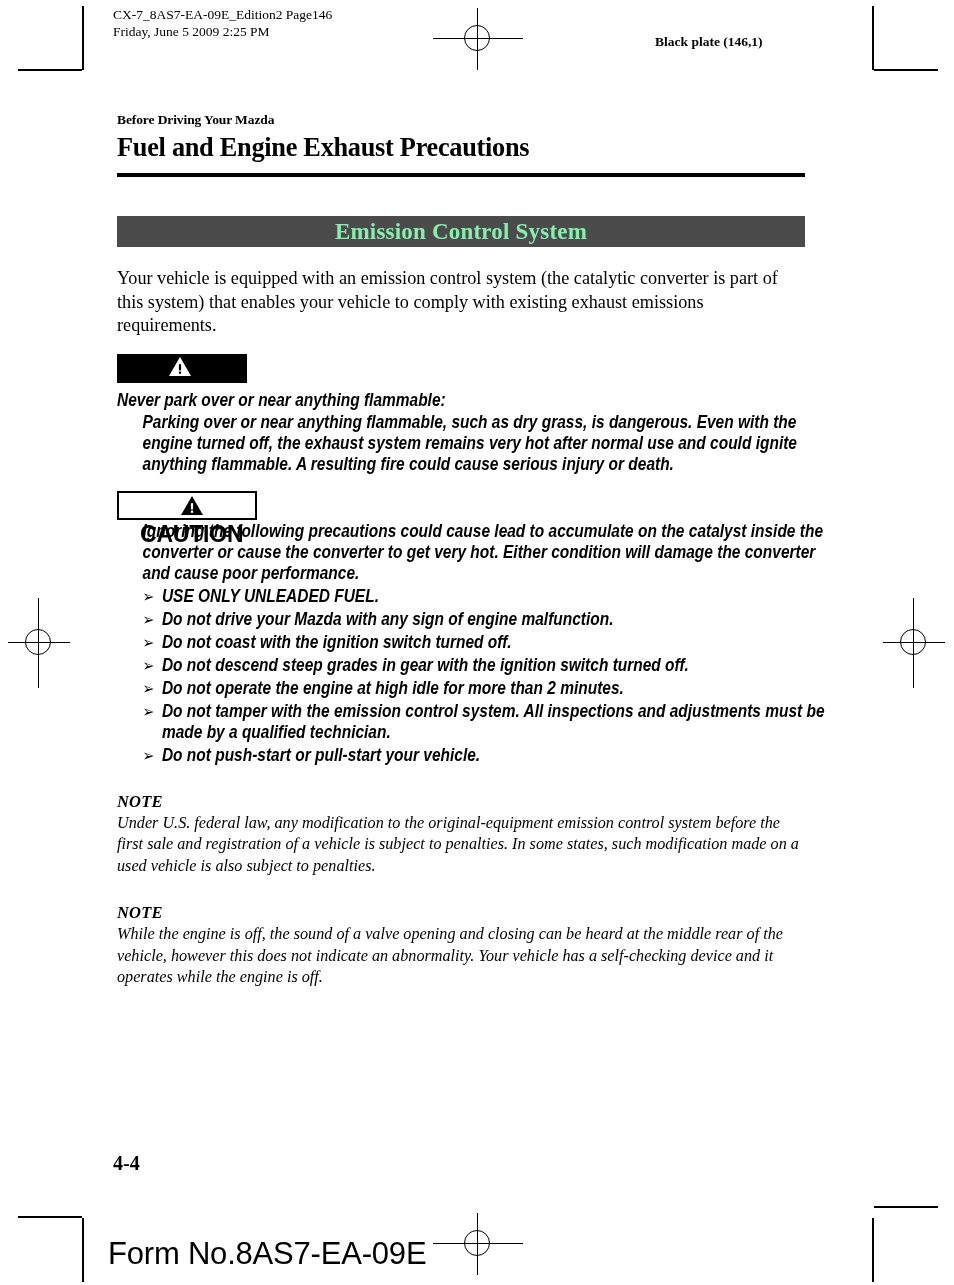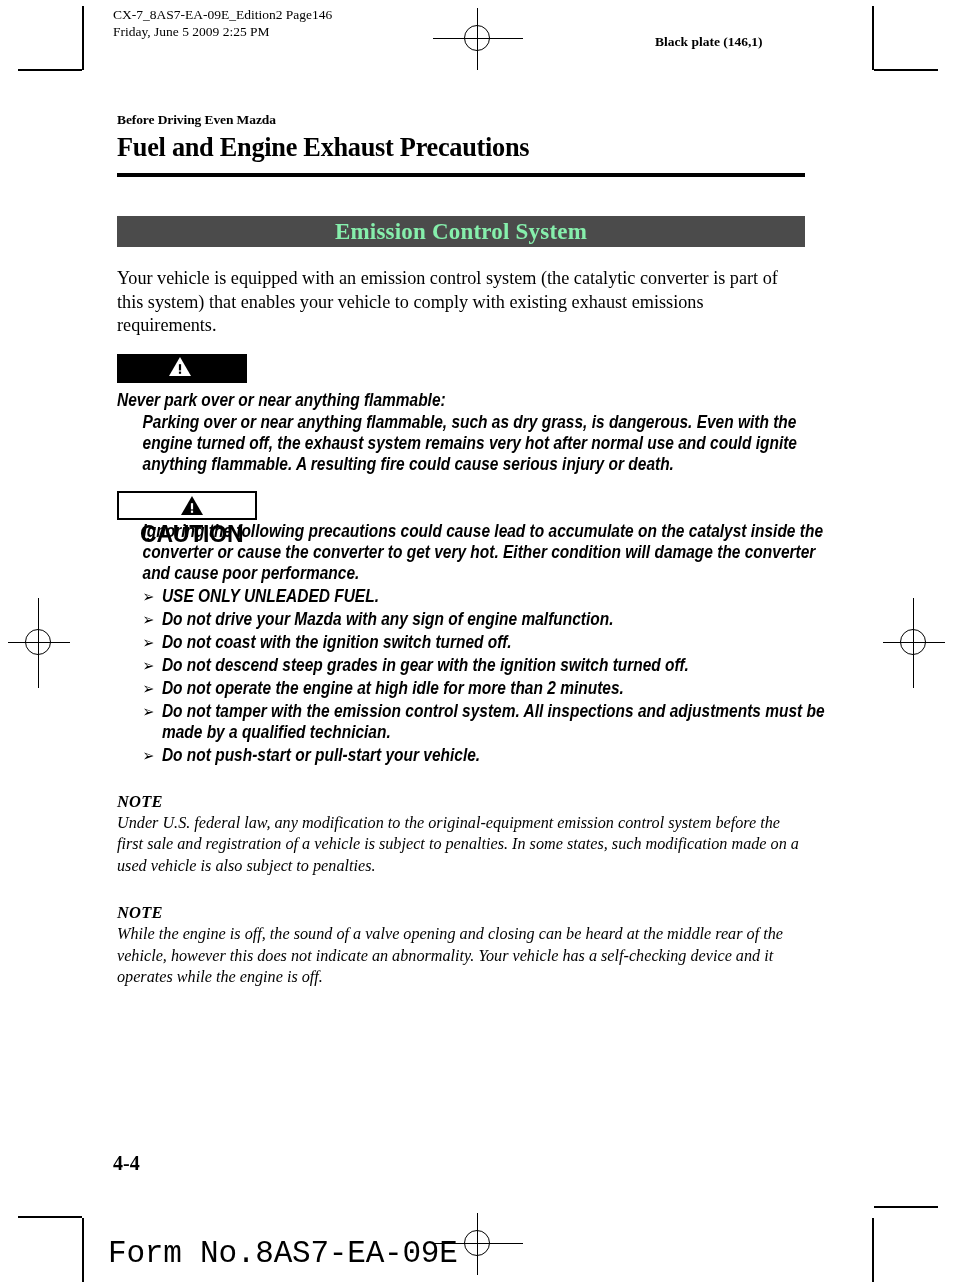--- a/index.html
+++ b/index.html
@@ -212,21 +212,21 @@
     top: 1152px;
     font-family: "Liberation Serif", serif;
     font-weight: bold;
     font-size: 20px;
     text-align: right;
   }
   .form-no {
     position: absolute;
     left: 108px;
     top: 1236px;
-    font-family: Liberation Mono, monospace;
+    font-family: Liberation Sans, sans-serif;
     font-size: 31px;
     letter-spacing: -0.2px;
   }
 </style>
 </head>
 <body>
 
 <div class="page">
 
   <div class="crop-line" style="left:82px;  top:6px;    width:2px;  height:64px;"></div>
@@ -257,21 +257,21 @@
     <div class="h"></div>
       <div class="v"></div>
       <div class="circle"></div>
   </div>
 
   <div class="slug slug-left"><span>CX-7_8AS7-EA-09E_Edition2 Page146</span><br><span>Friday, June 5 2009 2:25 PM</span></div>
   <div class="slug slug-right">Black plate (146,1)</div>
 
   <div class="content">
 
-    <div class="chapter-label">Before Driving Even Mazda</div>
+    <div class="chapter-label">Before Driving Your Mazda</div>
     <h1 class="page-title">Fuel and Engine Exhaust Precautions</h1>
     <div class="title-rule"></div>
 
     <div class="section-banner" style="background: rgb(75, 75, 75); color: #86efac;">Emission Control System</div>
 
     <p class="body-para">Your vehicle is equipped with an emission control system (the catalytic converter is part of this system) that enables your vehicle to comply with existing exhaust emissions requirements.</p>
 
     
     <div class="alert-label warning">
       <span>

